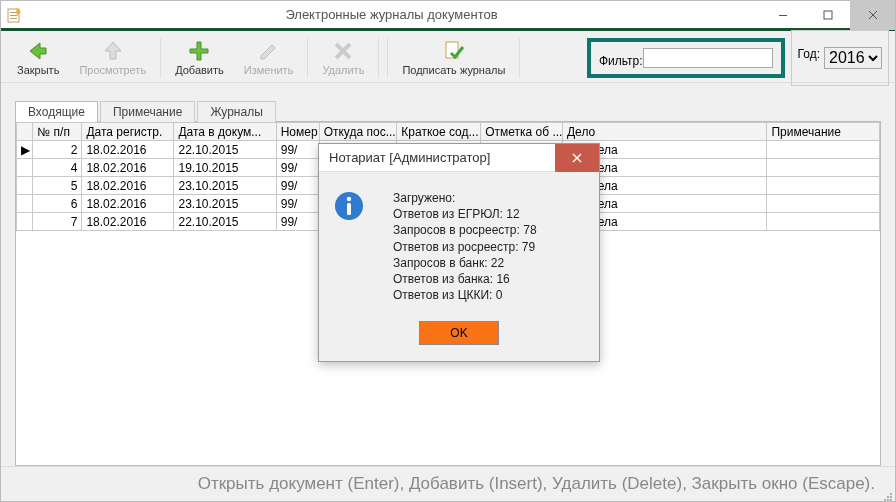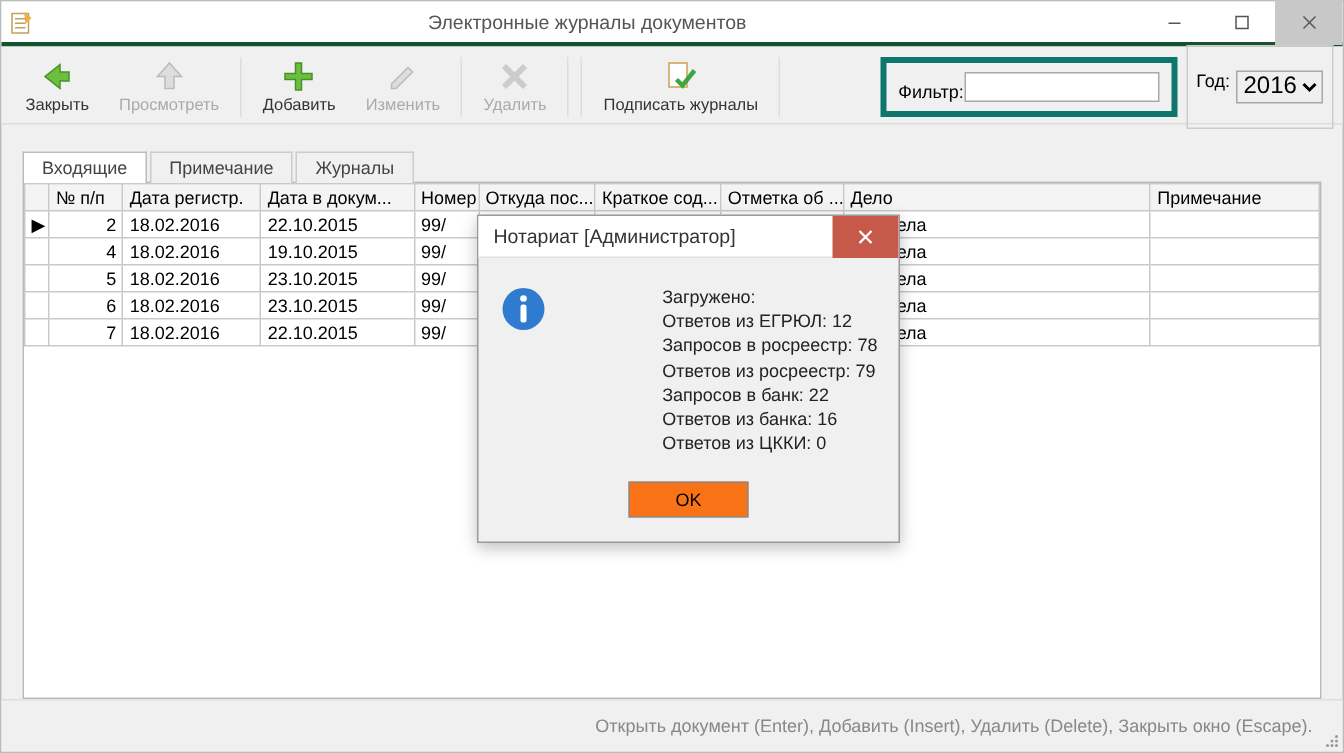--- a/index.html
+++ b/index.html
@@ -26,27 +26,27 @@
   .tabs-area { padding: 14px 14px 0 14px; flex: 1; display: flex; flex-direction: column; }
   .tabstrip { display: flex; align-items: flex-end; height: 24px; position: relative; }
   .tab { padding: 3px 12px; font-size: 12px; border: 1px solid #ccc; border-bottom: none; background: #f0f0f0; margin-right: 2px; position: relative; top: 1px; color: #444; }
   .tab.active { background: #fff; border-color: #bbb; }
   .tab-panel { flex: 1; background: #fff; border: 1px solid #bbb; padding: 0; overflow: hidden; }
   .grid { border-collapse: collapse; width: 100%; font-size: 12px; table-layout: fixed; }
   .grid th, .grid td { border: 1px solid #c9c9c9; padding: 1px 4px; text-align: left; white-space: nowrap; overflow: hidden; height: 18px; background: #fff; }
   .grid th { background: #f4f4f4; font-weight: normal; }
   .grid .rownum { text-align: right; }
   .rowmarker { width: 16px; }
-  .statusbar { height: 35px; border-top: 1px solid #ddd; background: #f0f0f0; display: flex; align-items: center; justify-content: flex-end; padding-right: 20px; color: #888; font-size: 12px; position: relative; }
+  .statusbar { height: 35px; border-top: 1px solid #ddd; background: #f0f0f0; display: flex; align-items: center; justify-content: flex-end; padding-right: 20px; color: #888; font-size: 17px; position: relative; }
   .size-grip { position: absolute; right: 2px; bottom: 2px; width: 12px; height: 12px; }
   .dialog { position: absolute; left: 317px; top: 142px; width: 282px; background: #f0f0f0; border: 1px solid #9a9a9a; box-shadow: 0 3px 10px rgba(0,0,0,.25); }
   .dialog .dtitlebar { height: 28px; background: #fff; display: flex; align-items: center; padding: 0 0 0 10px; border-bottom: 1px solid #e0e0e0; }
   .dialog .dtitle { flex: 1; font-size: 13px; color: #333; }
   .dialog .dclose { width: 44px; height: 28px; background: #c7594b; color: #fff; display: flex; align-items: center; justify-content: center; }
-  .dialog .dbody { display: flex; padding: 18px 14px 8px 14px; gap: 12px; justify-content: space-between; }
+  .dialog .dbody { display: flex; padding: 18px 14px 8px 14px; gap: 28px; }
   .dialog .dbody .info-icon { width: 32px; height: 32px; flex: 0 0 32px; }
   .dialog .dmsg { font-size: 12px; line-height: 1.35; color: #222; white-space: pre-line; }
   .dialog .dbuttons { padding: 10px 0 16px 0; display: flex; justify-content: center; }
   .dialog .dbuttons button { width: 80px; height: 24px; border: 1px solid #8a8a8a; background: #f97316; font-size: 12px; }
 </style>
 </head>
 <body>
 
 <div class="window">
   <div class="titlebar">

